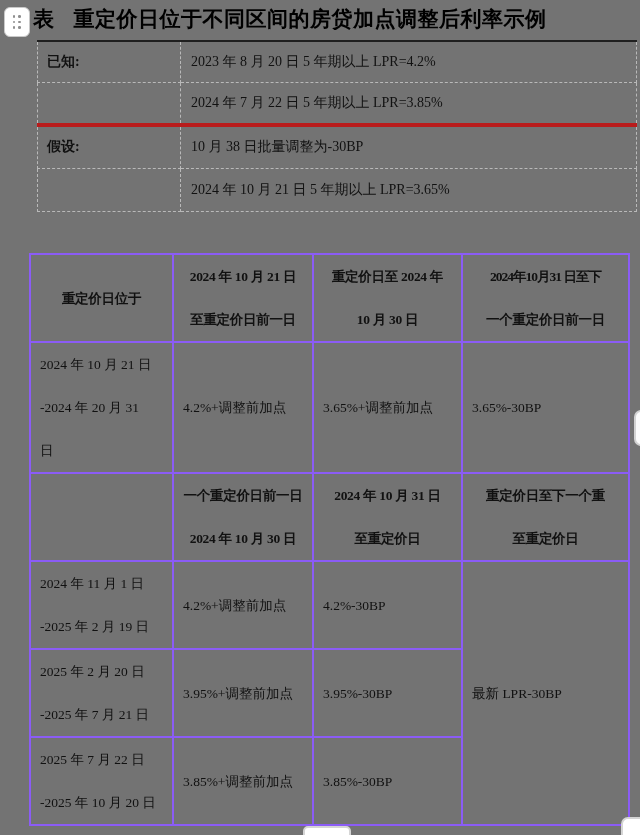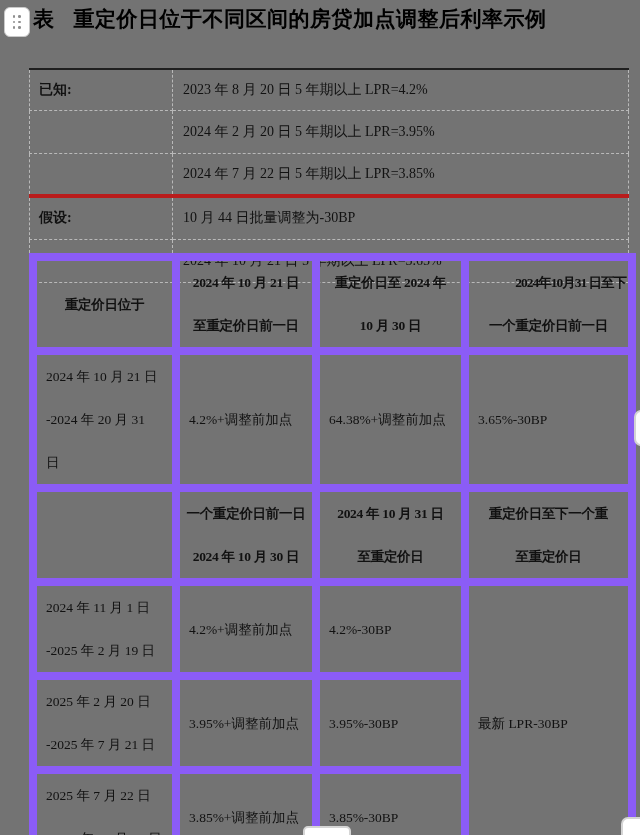--- a/index.html
+++ b/index.html
@@ -8,34 +8,34 @@
   
   #handle{position:absolute;left:4px;top:7px;width:24px;height:28px;background:#fff;
           border:1.5px solid #c9c9c9;border-radius:6px;display:flex;align-items:center;justify-content:center;}
   .dots{display:grid;grid-template-columns:repeat(2,3px);grid-auto-rows:3px;gap:2.5px;}
   .dots i{width:2.5px;height:2.5px;background:#8f8f8f;border-radius:50%;}
   
   #title{position:absolute;left:33px;top:5px;font-size:21px;font-weight:700;color:#000;white-space:nowrap;letter-spacing:.5px;}
   #title .gap{display:inline-block;width:19px;}
   
   table{border-collapse:collapse;table-layout:fixed;}
-  #info{position:absolute;left:29px;top:40px;width:599px;border-top:2px solid #1f1f1f;margin-top:28px;}
+  #info{position:absolute;left:37px;top:40px;width:599px;border-top:2px solid #1f1f1f;}
   #info td{border:1px dashed #b9b9b9;vertical-align:middle;font-size:14px;padding:0 0 0 10px;
            overflow:hidden;white-space:nowrap;}
   #info td.lbl{padding-left:9px;font-weight:600;}
   #info tr.sec td{border-top:4px solid #b91c1c;}
   #info tr{height:43px;}
   #info tr:first-child{height:41px;}
   
   #rate{position:absolute;left:29px;top:253px;width:599px;}
-  #rate td{border:8px solid #8b5cf6;vertical-align:middle;font-size:13.5px;overflow:hidden;margin-top:16px;}
+  #rate td{border:2px solid #8b5cf6;vertical-align:middle;font-size:13.5px;overflow:hidden;margin-top:16px;}
   #rate td.hd{font-weight:600;text-align:center;letter-spacing:-.3px;padding:0 2px;}
   #rate td.dt{text-align:left;padding:0 2px 0 9px;}
   .ln{line-height:43px;white-space:nowrap;}
-  .tight{letter-spacing:-1px;text-align:right;}
+  .tight{letter-spacing:-1px;}
   
   #scroll-thumb{position:absolute;left:634px;top:410px;width:12px;height:32px;background:#fbfbfb;
                 border:2px solid #d2d2d2;border-radius:7px;}
   #handle-bottom{position:absolute;left:303px;top:826px;width:44px;height:16px;background:#fff;
                  border:2px solid #d5d5d5;border-radius:5px;}
   #handle-corner{position:absolute;left:621px;top:817px;width:30px;height:26px;background:#fff;
                  border:2px solid #d5d5d5;border-radius:7px;}
 </style>
 </head>
 <body>
@@ -60,29 +60,25 @@
         <col style="width:143px">
         <col style="width:456px">
       </colgroup>
     <tbody>
       <tr>
         <td class="lbl">已知:</td>
         <td class="val">2023 年 8 月 20 日 5 年期以上 LPR=4.2%</td>
       </tr>
       <tr>
         <td class="lbl"></td>
-        <td class="val">2024 年 2 月 20 日 5 年期以上 LPR=3.95%</td>
-      </tr>
-      <tr>
-        <td class="lbl"></td>
         <td class="val">2024 年 7 月 22 日 5 年期以上 LPR=3.85%</td>
       </tr>
       <tr class="sec">
         <td class="lbl">假设:</td>
-        <td class="val">10 月 44 日批量调整为-30BP</td>
+        <td class="val">10 月 38 日批量调整为-30BP</td>
       </tr>
       <tr>
         <td class="lbl"></td>
         <td class="val">2024 年 10 月 21 日 5 年期以上 LPR=3.65%</td>
       </tr>
     </tbody>
   </table>
 
   <table id="rate">
     <colgroup>
@@ -112,21 +108,21 @@
       <tr style="height:128px">
         <td class="dt">
           <div class="ln">2024 年 10 月 21 日</div>
           <div class="ln">-2024 年 20 月 31</div>
           <div class="ln">日</div>
         </td>
         <td class="dt">
             <div class="ln">4.2%+调整前加点</div>
           </td>
         <td class="dt">
-            <div class="ln">64.38%+调整前加点</div>
+            <div class="ln">3.65%+调整前加点</div>
           </td>
         <td class="dt">
             <div class="ln">3.65%-30BP</div>
           </td>
       </tr>
       <tr style="height:88px">
         <td class="hd">
             <div class="ln"></div>
           </td>
         <td class="hd">

